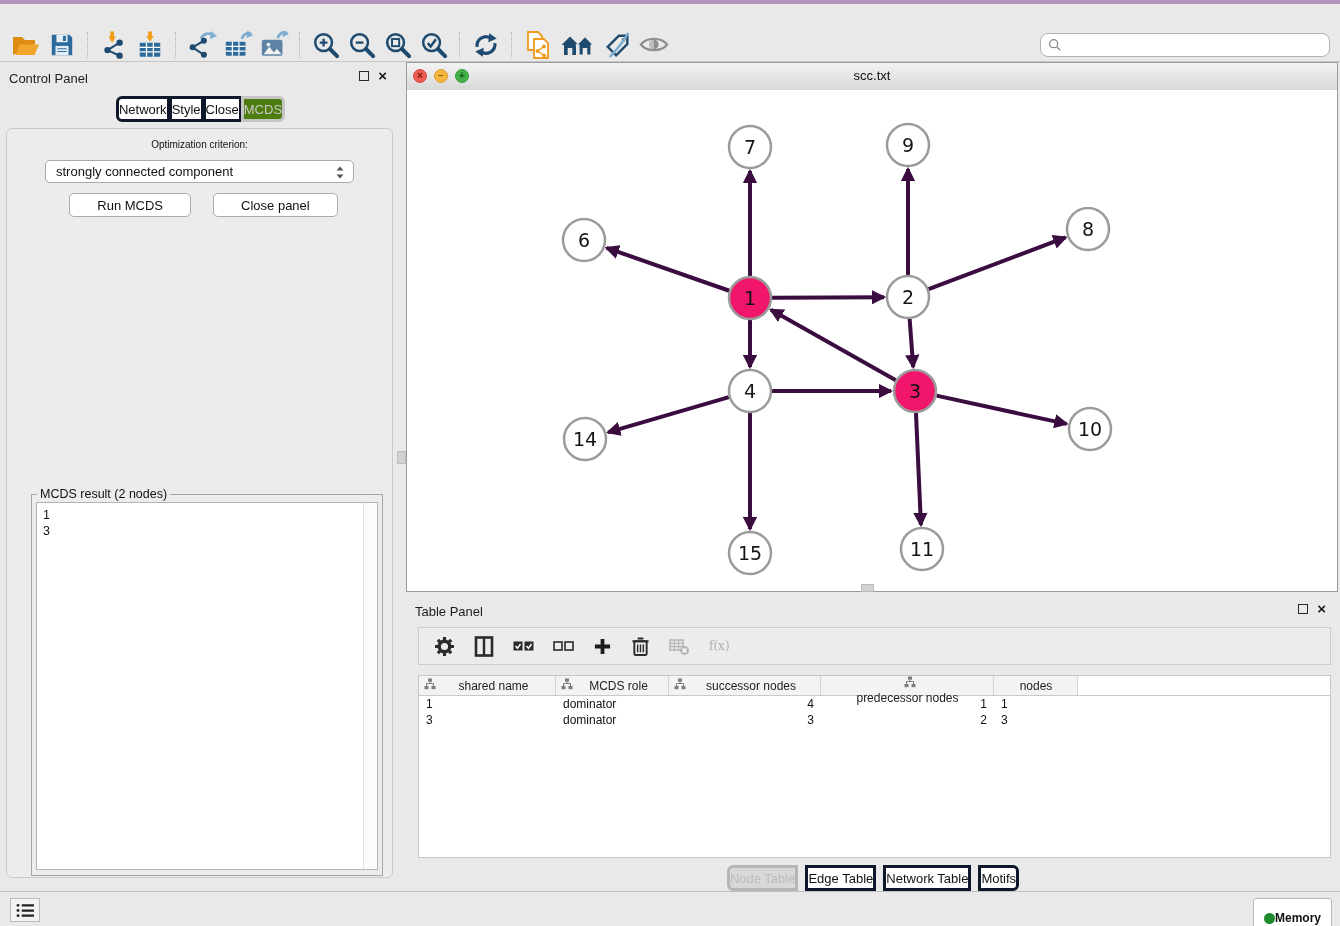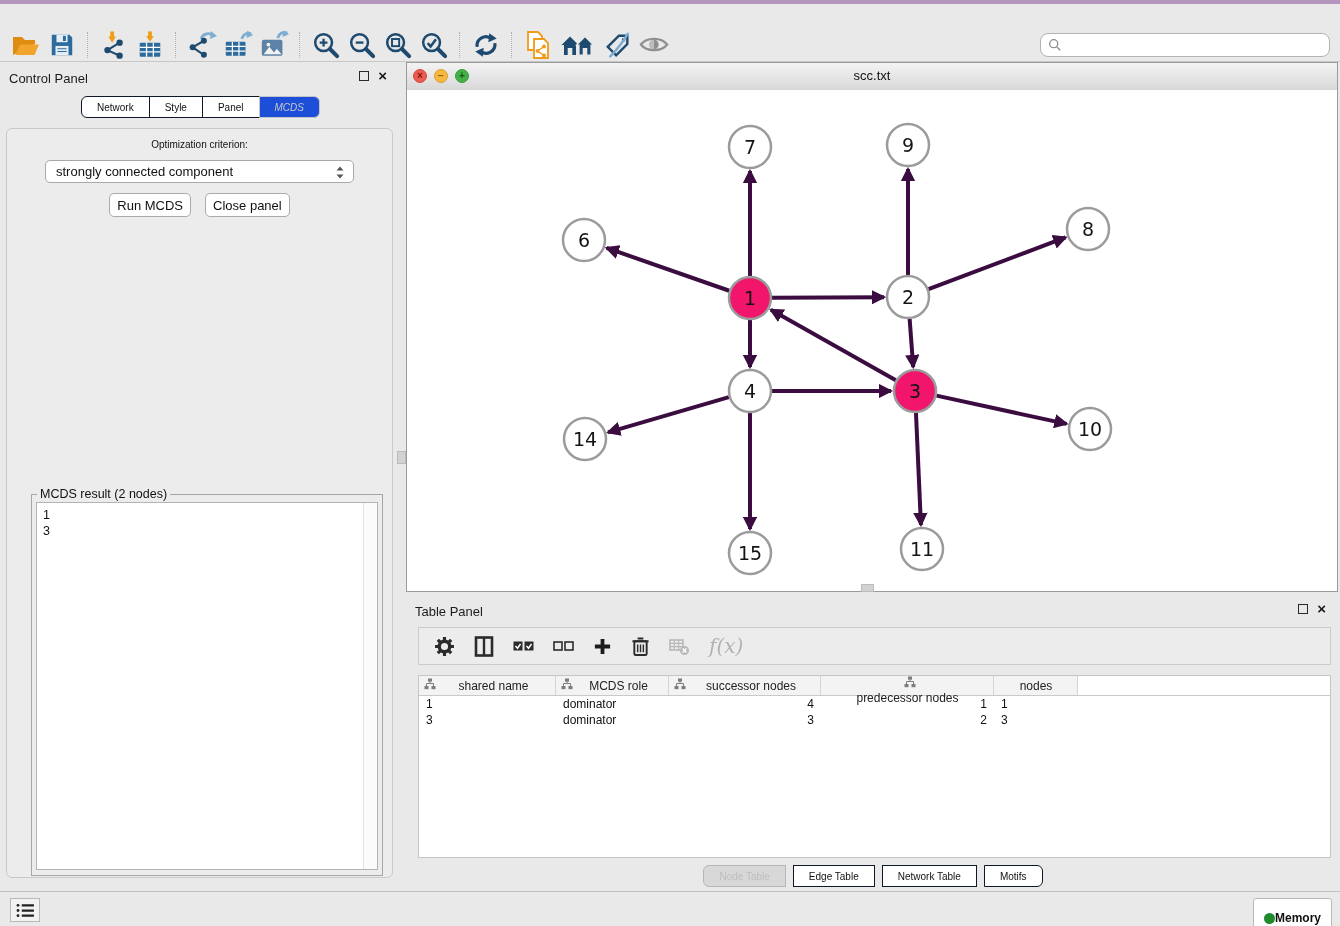--- a/index.html
+++ b/index.html
@@ -23,35 +23,35 @@
              border:1px solid #b3b3b3;border-radius:8px;display:flex;align-items:center;padding-left:7px;box-sizing:border-box;}
   .searchbox input{border:none;outline:none;flex:1;font-size:12px;background:transparent;margin-left:4px;}
   
   .control-panel{position:absolute;left:0;top:62px;width:401px;height:829px;}
   .cp-header{position:absolute;left:0;top:0;width:100%;height:30px;}
   .panel-title{position:absolute;left:9px;top:9px;font-size:13px;color:#1c1c1c;}
   .panel-icons{position:absolute;right:14px;top:8px;display:flex;gap:9px;align-items:center;}
   .float-ico{width:10px;height:10px;border:1.6px solid #2a2a2a;box-sizing:border-box;}
   .close-ico{font-size:15px;font-weight:bold;color:#1a1a1a;line-height:12px;}
   .tabs-row{position:absolute;left:0;top:34px;width:100%;display:flex;justify-content:center;}
-  .tab{height:20px;padding:0 15px;display:flex;align-items:center;background:#fff;
-       border:1px solid #0f172a;font-size:10px;color:#111;margin-left:-1px;}
+  .tab{height:20px;padding:0 0;display:flex;align-items:center;background:#fff;
+       border:3px solid #0f172a;font-size:13px;color:#111;margin-left:-1px;}
   .tab.first{border-radius:6px 0 0 6px;margin-left:0;}
   .tab.last{border-radius:0 6px 6px 0;}
-  .tab.selected{background:#1d4ed8;color:#c9c9c9;border-color:#c5c5c5;font-style:italic;}
+  .tab.selected{background:#4d7c0f;color:#c9c9c9;border-color:#c5c5c5;}
   .cp-body{position:absolute;left:6px;top:66px;width:387px;height:750px;background:#ececec;
            border:1px solid #c9c9c9;border-radius:6px;box-sizing:border-box;}
   .opt-label{position:absolute;left:0;width:100%;top:10px;text-align:center;font-size:10px;color:#111;}
   .cp-select{position:absolute;left:38px;top:31px;width:309px;height:23px;background:#fff;
              border:1px solid #a9a9a9;border-radius:5px;display:flex;align-items:center;
              font-size:13px;color:#111;padding-left:10px;box-sizing:border-box;}
   .cp-select .chev{position:absolute;right:7px;top:4px;}
   .cp-buttons{position:absolute;left:0;width:100%;top:64px;display:flex;justify-content:center;gap:14px;}
-  .btn{height:22px;padding:0 7px;background:#fff;border:1px solid #ababab;border-radius:5px;
-       font-size:13px;color:#111;display:flex;align-items:center;}
+  .btn{height:22px;padding:0 27px;background:#fff;border:1px solid #ababab;border-radius:5px;
+       font-size:13px;color:#111;display:flex;align-items:center;margin-left:8px;}
   .result-group{position:absolute;left:24px;right:9px;top:365px;height:380px;border:1px solid #a6a6a6;}
   .result-legend{position:absolute;left:5px;top:-8px;background:#ececec;padding:0 3px;font-size:12.5px;color:#111;}
   .result-area{position:absolute;left:4px;right:4px;top:7px;bottom:5px;background:#fff;border:1px solid #b4b4b4;}
   .result-scroll{position:absolute;right:0;top:0;bottom:0;width:13px;background:#fbfbfb;border-left:1px solid #e2e2e2;}
   .result-lines{position:absolute;left:6px;top:4px;font-size:12.5px;color:#111;line-height:16px;}
   
   .net-window{position:absolute;left:406px;top:62px;width:932px;height:530px;background:#fff;
               border:1px solid #9a9a9a;box-sizing:border-box;}
   .net-titlebar{position:absolute;left:0;top:0;right:0;height:27px;
                 background:linear-gradient(#f3f3f3,#d8d8d8);border-bottom:1px solid #ababab;}
@@ -65,21 +65,21 @@
   .net-canvas{position:absolute;left:0;right:0;top:27px;bottom:0;background:#fff;}
   .net-canvas svg{width:100%;height:100%;display:block;}
   .splitter{position:absolute;background:#d2d2d2;border:1px solid #bcbcbc;box-sizing:border-box;}
   #split-left{left:397px;top:451px;width:9px;height:13px;}
   #split-bottom{left:861px;top:584px;width:13px;height:8px;}
   
   .table-panel{position:absolute;left:406px;top:595px;width:934px;height:293px;}
   .tp-toolbar{position:absolute;left:12px;right:9px;top:32px;height:38px;background:#ececec;
               border:1px solid #cccccc;display:flex;align-items:center;gap:19px;padding-left:15px;box-sizing:border-box;}
   .tp-ico{display:flex;align-items:center;justify-content:center;}
-  .fx-label{font-family:"DejaVu Serif",serif;font-style:italic;font-size:20px;color:#b2b2b2;}
+  .fx-label{font-family:"DejaVu Serif",serif;font-size:12px;color:#b2b2b2;}
   .tbl{position:absolute;left:12px;right:9px;top:80px;height:183px;background:#fff;border:1px solid #c6c6c6;box-sizing:border-box;}
   .tbl-header{display:flex;height:19px;border-bottom:1px solid #c9c9c9;}
   .th{background:#f3f3f3;border-right:1px solid #d4d4d4;display:flex;align-items:center;
       font-size:12px;color:#222;box-sizing:border-box;padding-left:5px;}
   .th .lbl{flex:1;text-align:center;padding-right:4px;}
   .c0{width:137px;} .c1{width:113px;} .c2{width:152px;} .c3{width:173px;flex-direction:column;} .c4{width:84px;}
   .tbl-row{display:flex;height:16px;font-size:12px;color:#111;align-items:center;}
   .td{box-sizing:border-box;}
   .td.left{padding-left:7px;text-align:left;}
   .td.right{padding-right:7px;text-align:right;}
@@ -253,21 +253,21 @@
     <div class="cp-header">
       <span class="panel-title">Control Panel</span>
       <span class="panel-icons">
         <span class="float-ico"></span>
         <span class="close-ico">×</span>
       </span>
     </div>
     <div class="tabs-row" id="cp-tabs">
         <div class="tab first">Network</div>
         <div class="tab">Style</div>
-        <div class="tab">Panel</div>
+        <div class="tab">Close</div>
         <div class="tab last selected">MCDS</div>
       </div>
     <div class="cp-body">
       <div class="opt-label">Optimization criterion:</div>
       <div class="cp-select">
         <span>strongly connected component</span>
         <span class="chev">
           <svg width="12" height="15" viewBox="0 0 12 15">
               <path d="M2.5 5.5 L6 1.5 L9.5 5.5 z M2.5 9.5 L6 13.5 L9.5 9.5 z" fill="#555"></path>
             </svg>

